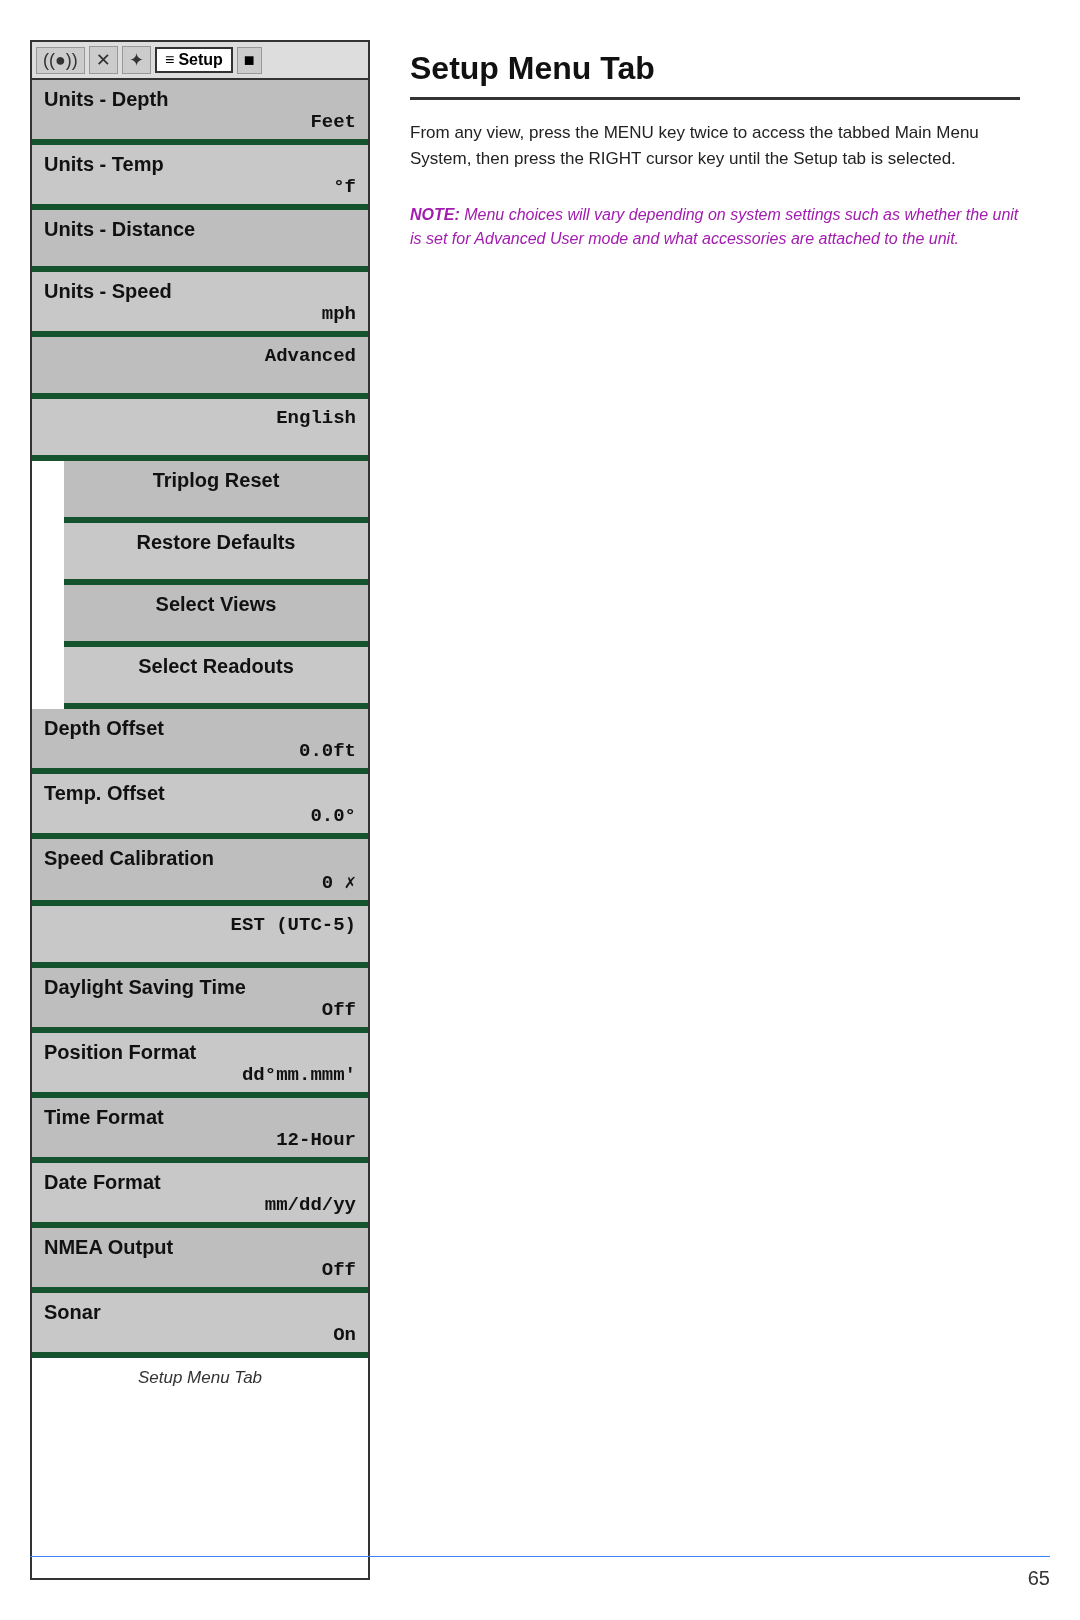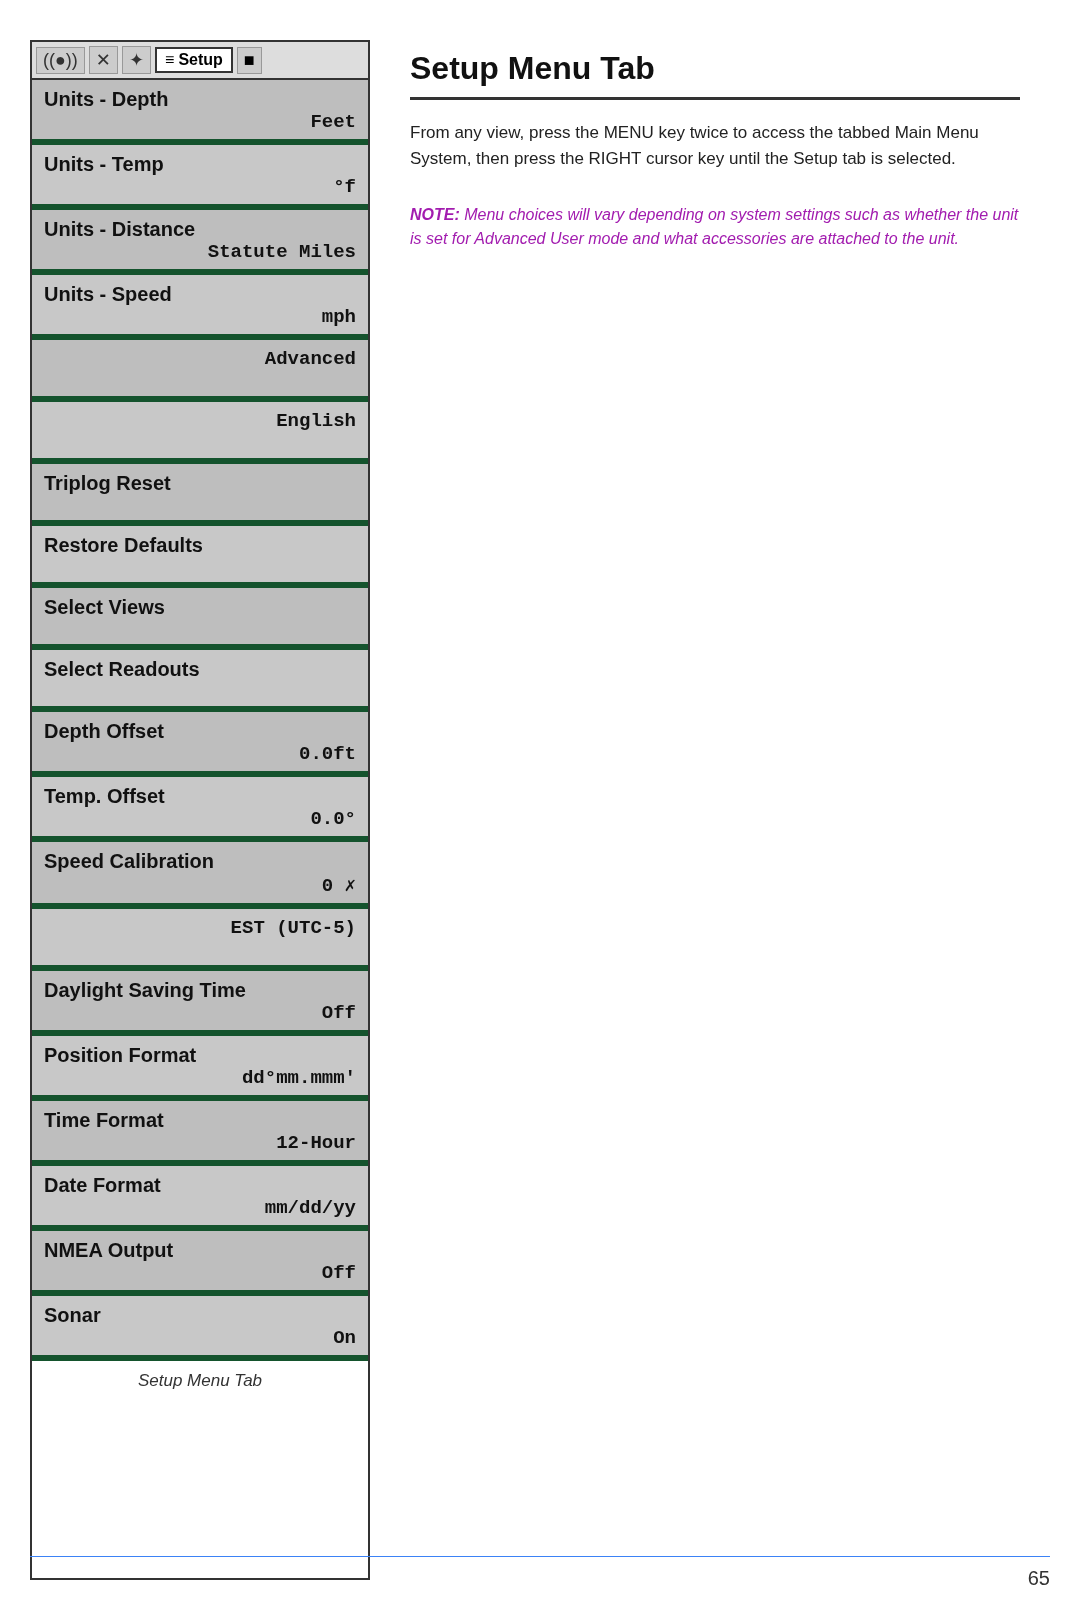--- a/index.html
+++ b/index.html
@@ -82,20 +82,22 @@
     .menu-item-value {
       font-size: 19px;
       font-weight: bold;
       color: #111;
       text-align: right;
       font-family: 'Courier New', monospace;
     }
     .menu-item-single {
       min-height: 62px;
       display: flex;
+      align-items: center;
+      margin-left: 32px;
     }
     
     .right-panel {
       flex: 1;
       padding: 10px 30px 10px 40px;
       display: flex;
       flex-direction: column;
     }
     .page-title {
       font-size: 32px;
@@ -170,21 +172,20 @@
     <div class="menu-item">
       <span class="menu-item-label">Units - Depth</span>
       <span class="menu-item-value">Feet</span>
     </div>
     <div class="menu-item">
       <span class="menu-item-label">Units - Temp</span>
       <span class="menu-item-value">°f</span>
     </div>
     <div class="menu-item">
       <span class="menu-item-label">Units - Distance</span>
-      <span class="menu-item-value">Statute Miles</span>
     </div>
     <div class="menu-item">
       <span class="menu-item-label">Units - Speed</span>
       <span class="menu-item-value">mph</span>
     </div>
     <div class="menu-item">
       <span class="menu-item-value">Advanced</span>
     </div>
     <div class="menu-item">
       <span class="menu-item-value">English</span>

